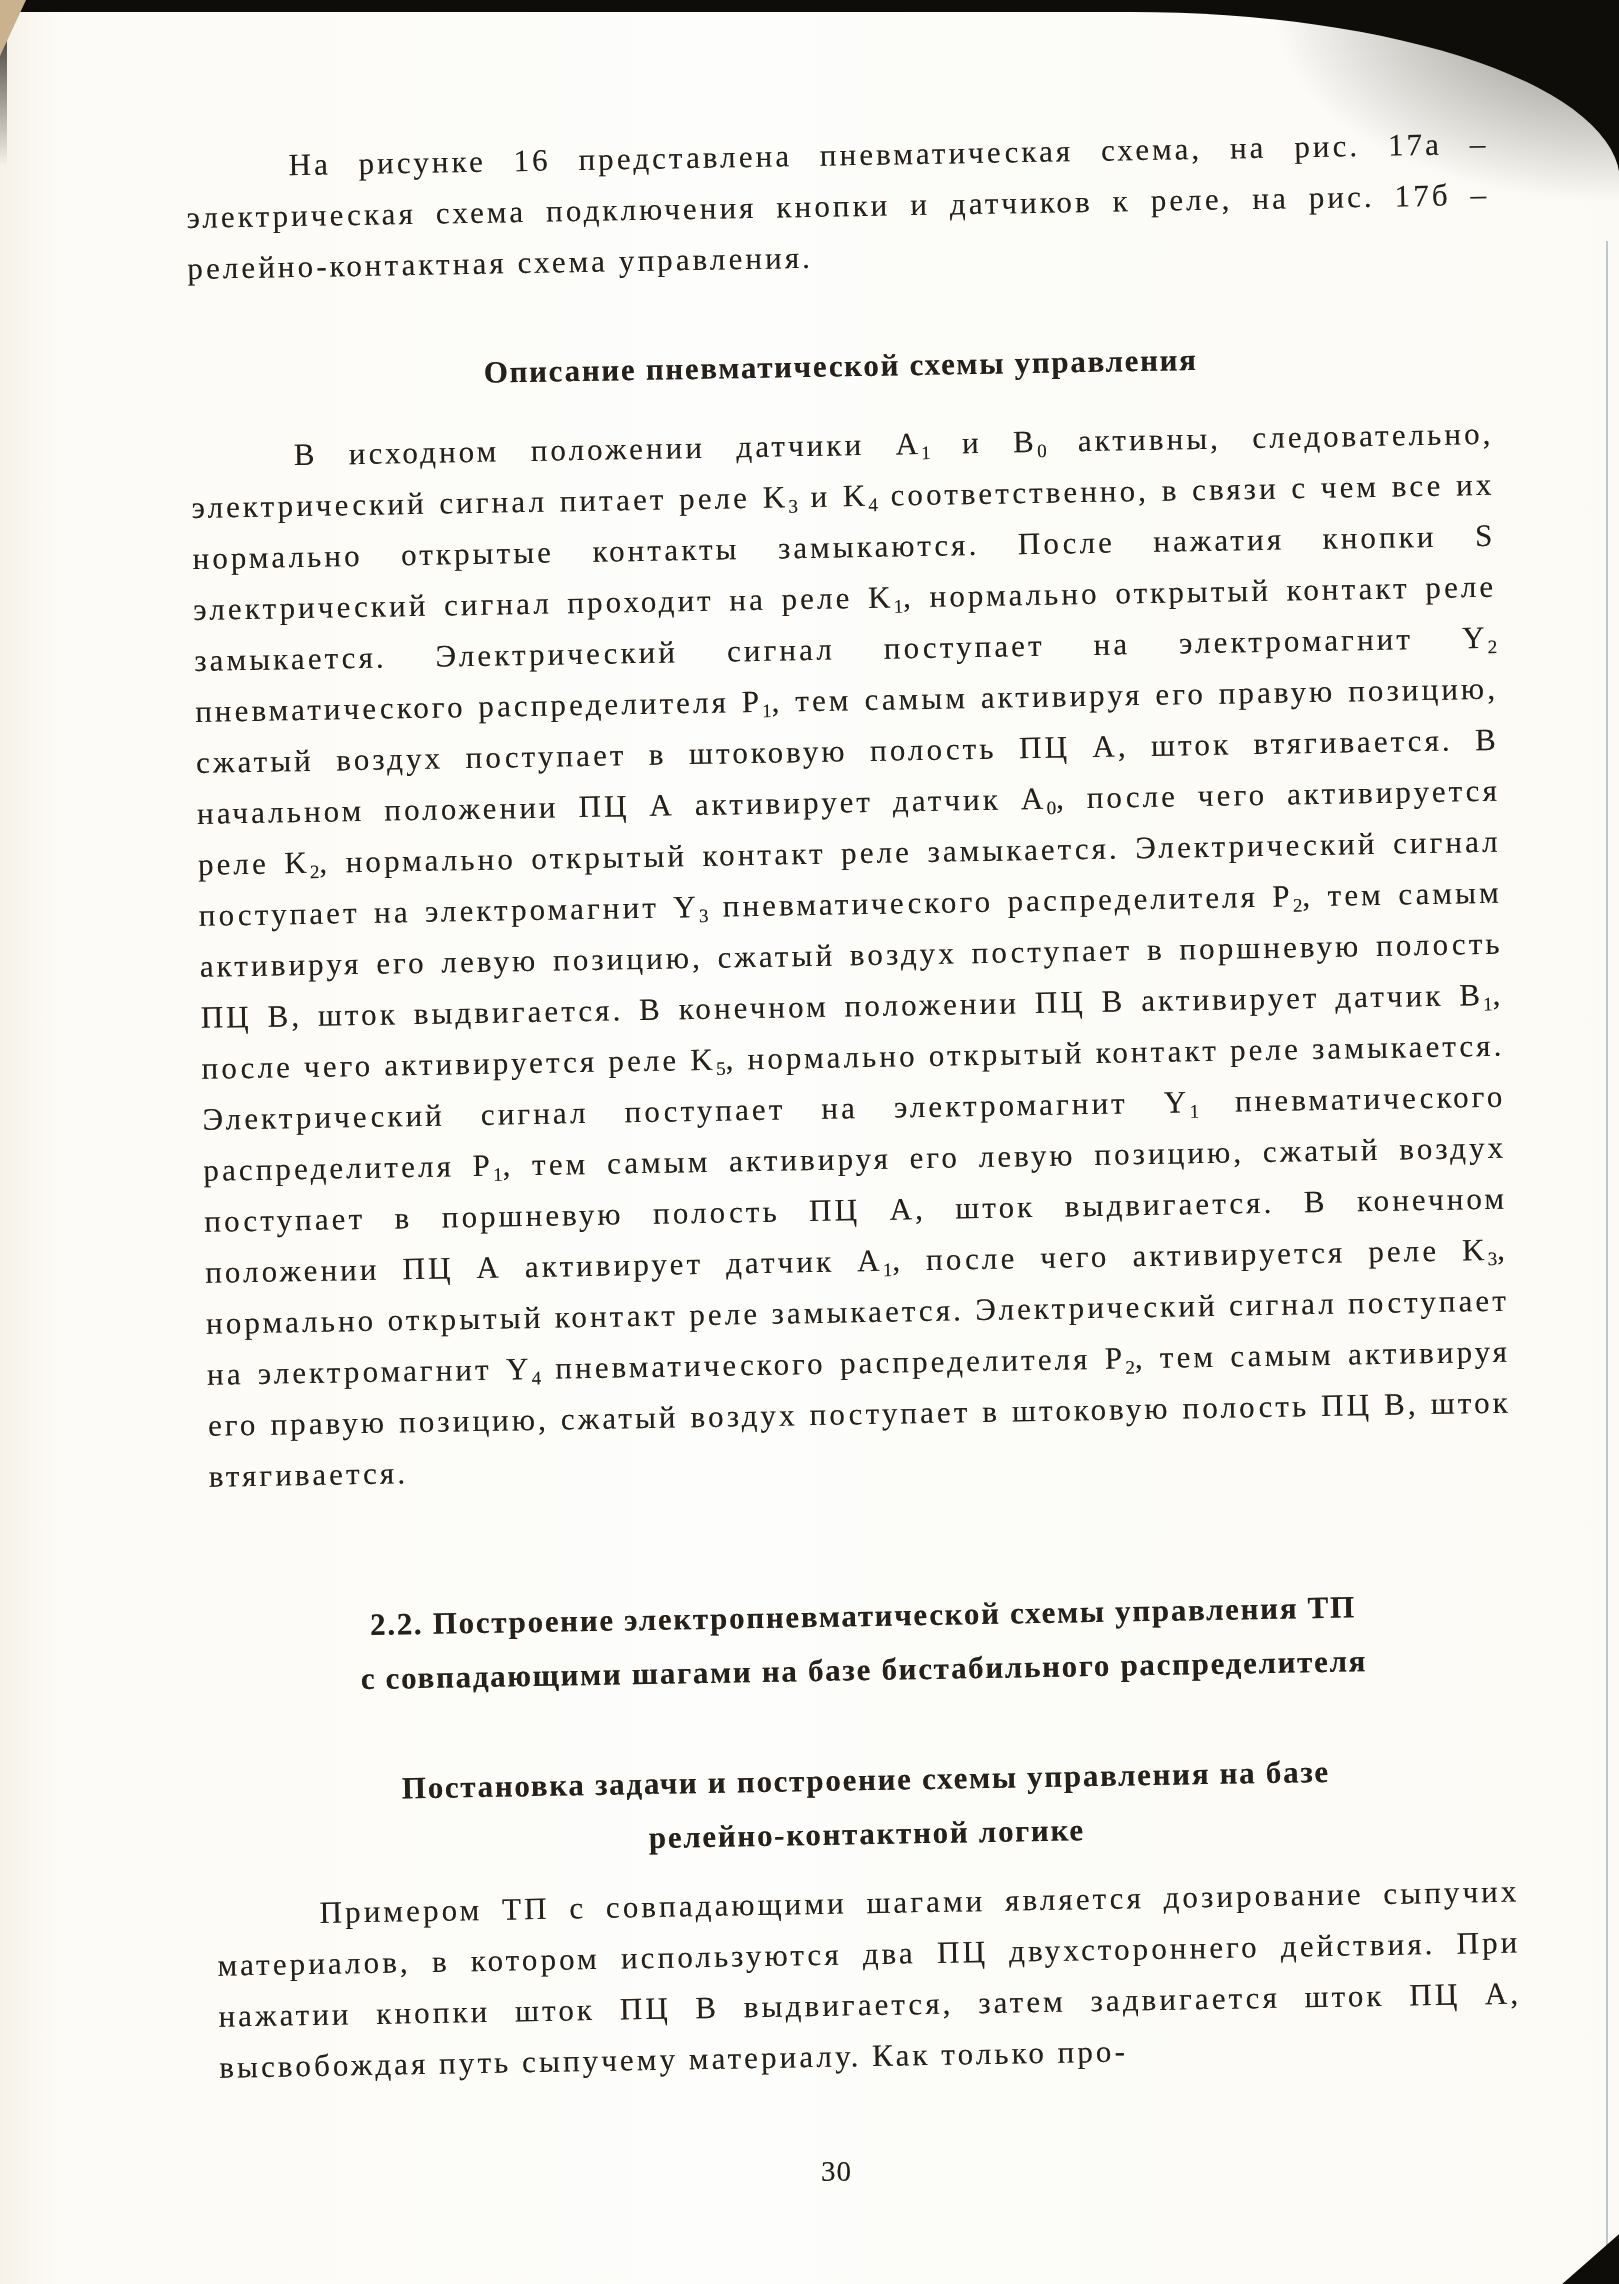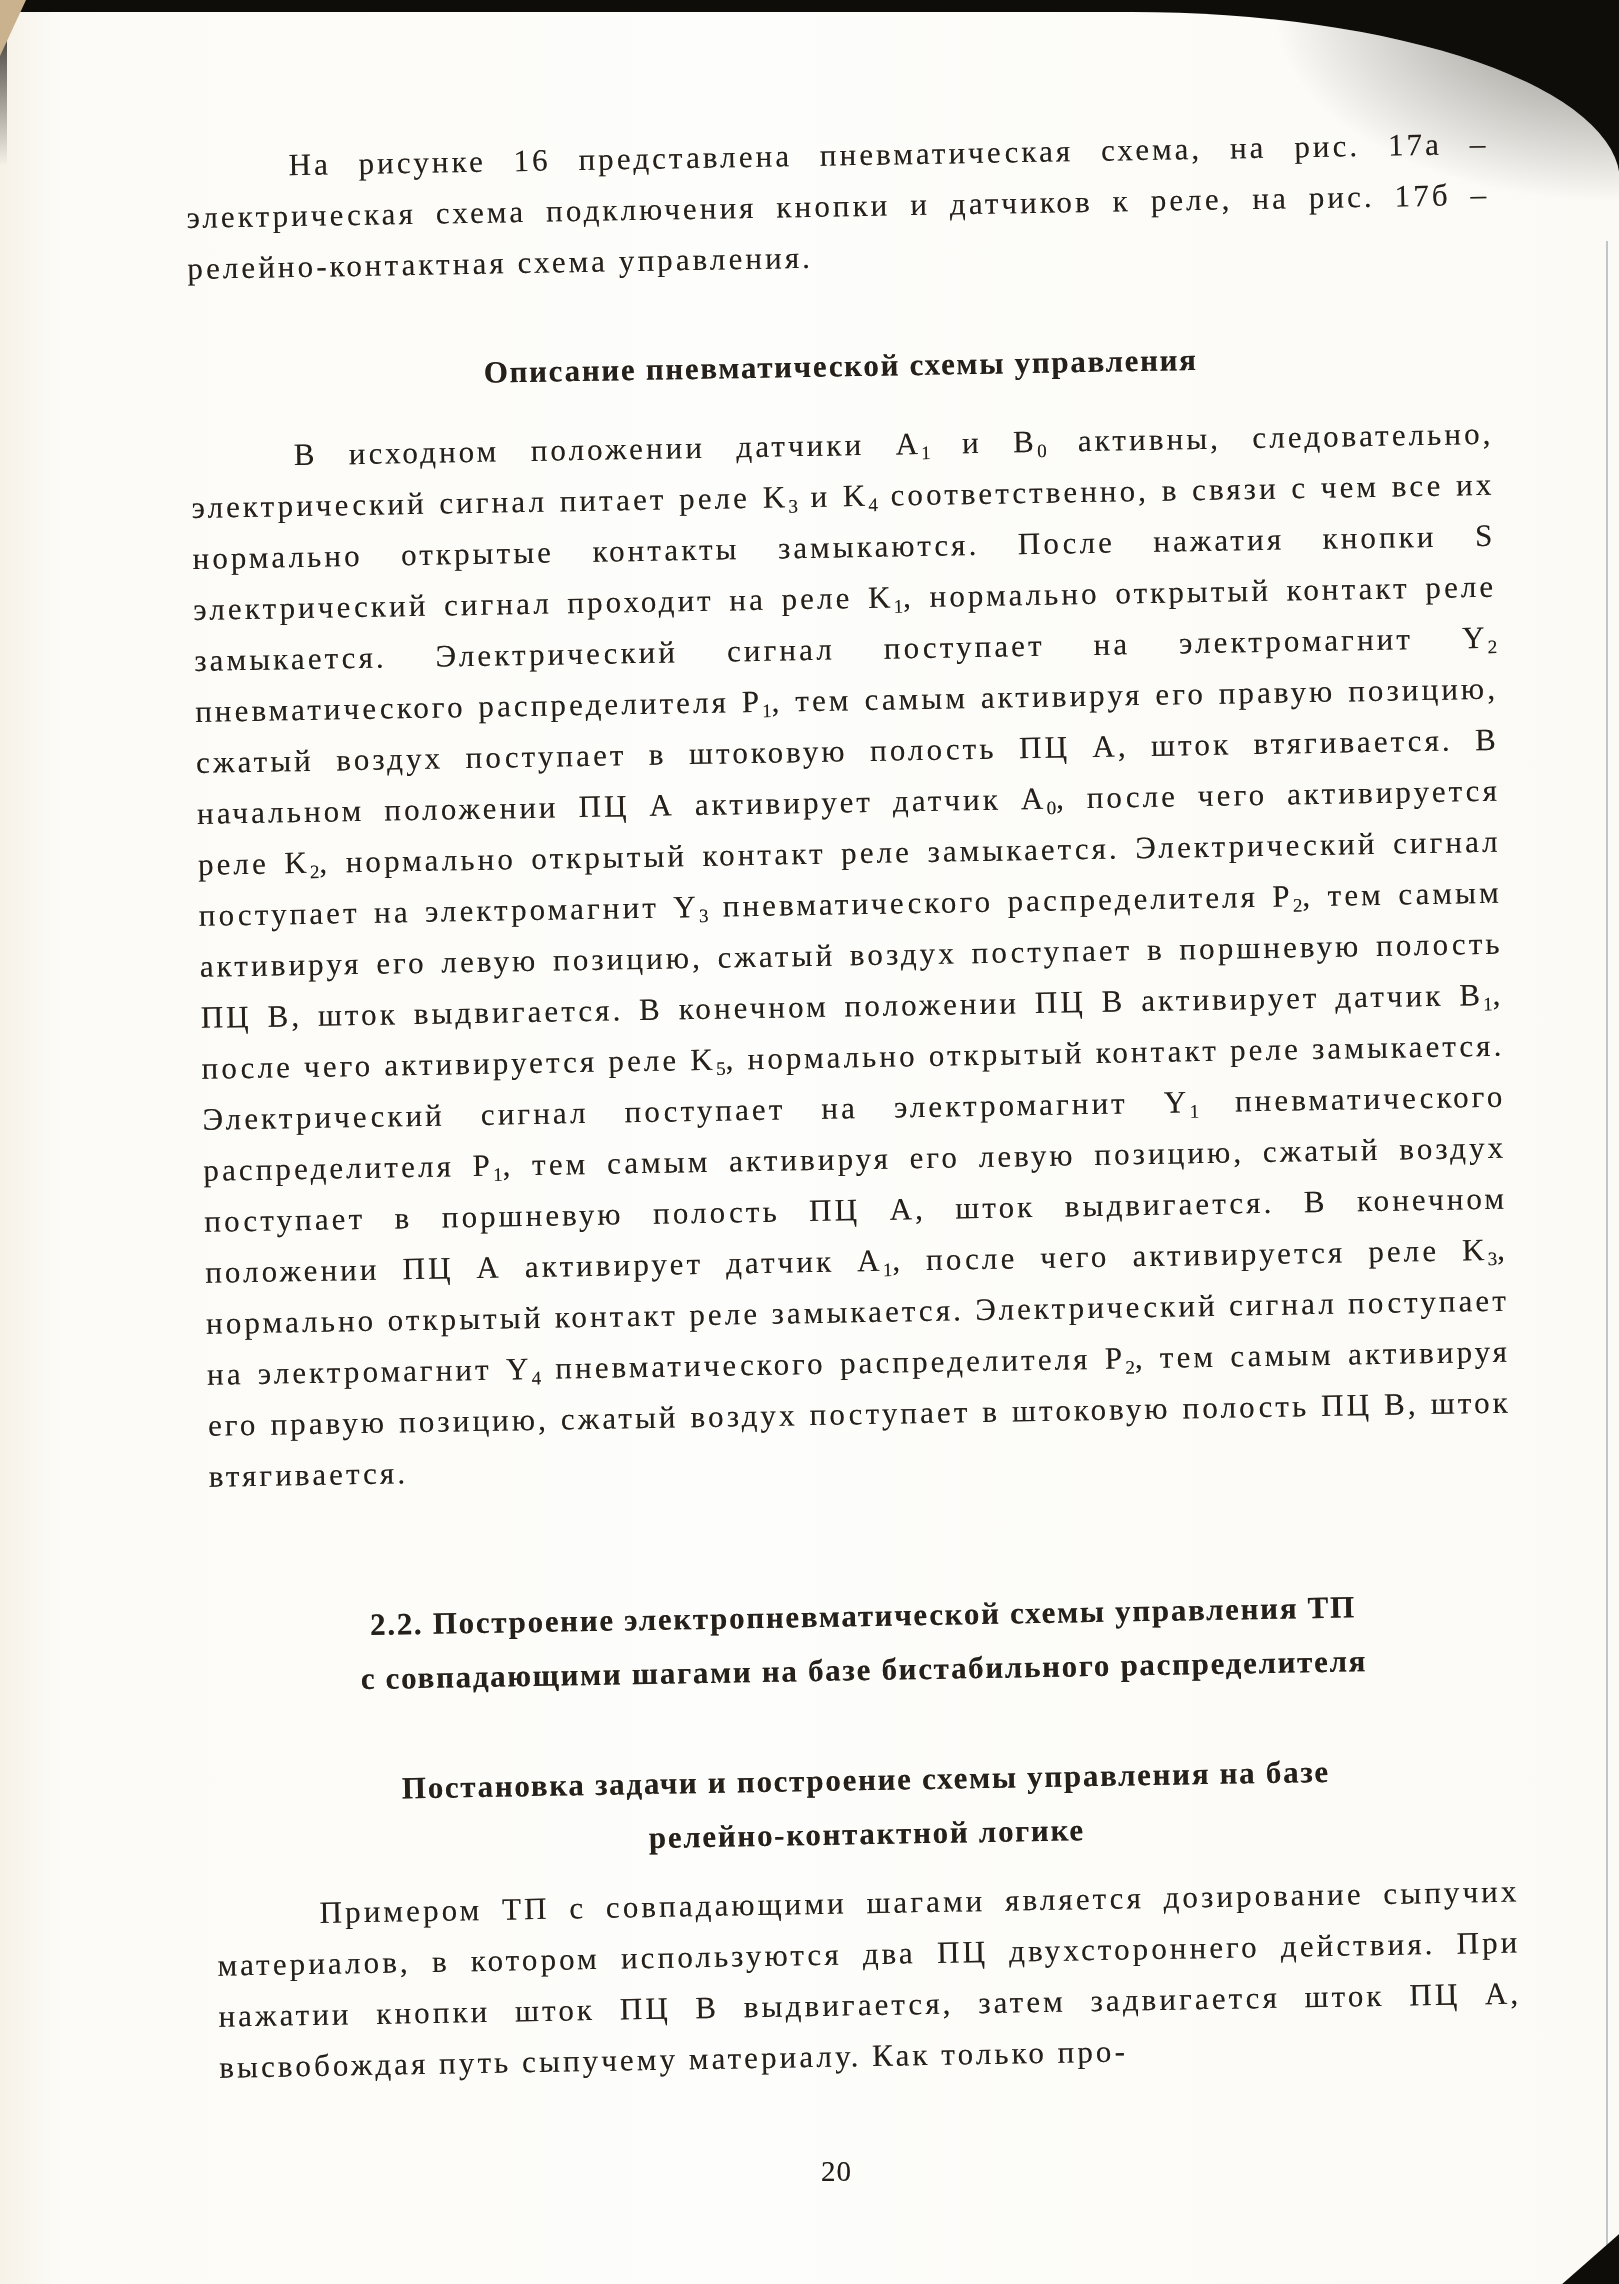--- a/index.html
+++ b/index.html
@@ -68,18 +68,18 @@
 
   <div class="content">
     <p class="p-intro">На рисунке 16 представлена пневматическая схема, на рис. 17а – электрическая схема подключения кнопки и датчиков к реле, на рис. 17б – релейно-контактная схема управления.</p>
     <h2 class="h-desc">Описание пневматической схемы управления</h2>
     <p class="p-desc">В исходном положении датчики A<sub>1</sub> и B<sub>0</sub> активны, следовательно, электрический сигнал питает реле K<sub>3</sub> и K<sub>4</sub> соответственно, в связи с чем все их нормально открытые контакты замыкаются. После нажатия кнопки S электрический сигнал проходит на реле K<sub>1</sub>, нормально открытый контакт реле замыкается. Электрический сигнал поступает на электромагнит Y<sub>2</sub> пневматического распределителя P<sub>1</sub>, тем самым активируя его правую позицию, сжатый воздух поступает в штоковую полость ПЦ А, шток втягивается. В начальном положении ПЦ А активирует датчик A<sub>0</sub>, после чего активируется реле K<sub>2</sub>, нормально открытый контакт реле замыкается. Электрический сигнал поступает на электромагнит Y<sub>3</sub> пневматического распределителя P<sub>2</sub>, тем самым активируя его левую позицию, сжатый воздух поступает в поршневую полость ПЦ В, шток выдвигается. В конечном положении ПЦ В активирует датчик B<sub>1</sub>, после чего активируется реле K<sub>5</sub>, нормально открытый контакт реле замыкается. Электрический сигнал поступает на электромагнит Y<sub>1</sub> пневматического распределителя P<sub>1</sub>, тем самым активируя его левую позицию, сжатый воздух поступает в поршневую полость ПЦ А, шток выдвигается. В конечном положении ПЦ А активирует датчик A<sub>1</sub>, после чего активируется реле K<sub>3</sub>, нормально открытый контакт реле замыкается. Электрический сигнал поступает на электромагнит Y<sub>4</sub> пневматического распределителя P<sub>2</sub>, тем самым активируя его правую позицию, сжатый воздух поступает в штоковую полость ПЦ В, шток втягивается.</p>
     <h2 class="h-sect">2.2. Построение электропневматической схемы управления ТП<br>с совпадающими шагами на базе бистабильного распределителя</h2>
     <h2 class="h-sub">Постановка задачи и построение схемы управления на базе<br>релейно-контактной логике</h2>
     <p class="p-ex">Примером ТП с совпадающими шагами является дозирование сыпучих материалов, в котором используются два ПЦ двухстороннего действия. При нажатии кнопки шток ПЦ В выдвигается, затем задвигается шток ПЦ А, высвобождая путь сыпучему материалу. Как только про-</p>
   </div>
 
-  <div class="pageno">20</div>
+  <div class="pageno">30</div>
 </div>
 
 <div class="left-edge-sliver"></div>
 <div class="corner-tan"></div>
 
 
 </body></html>

